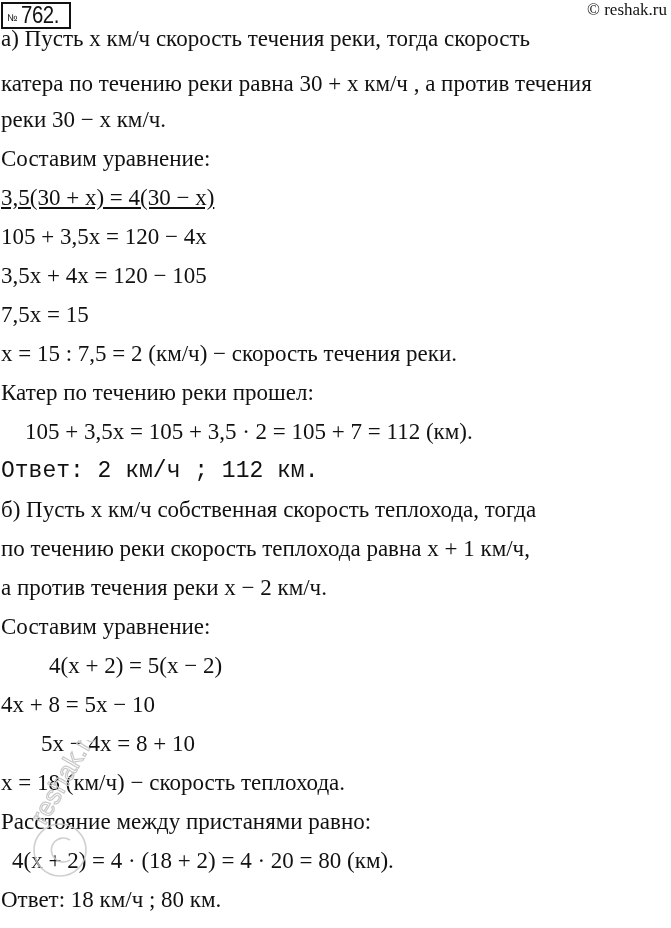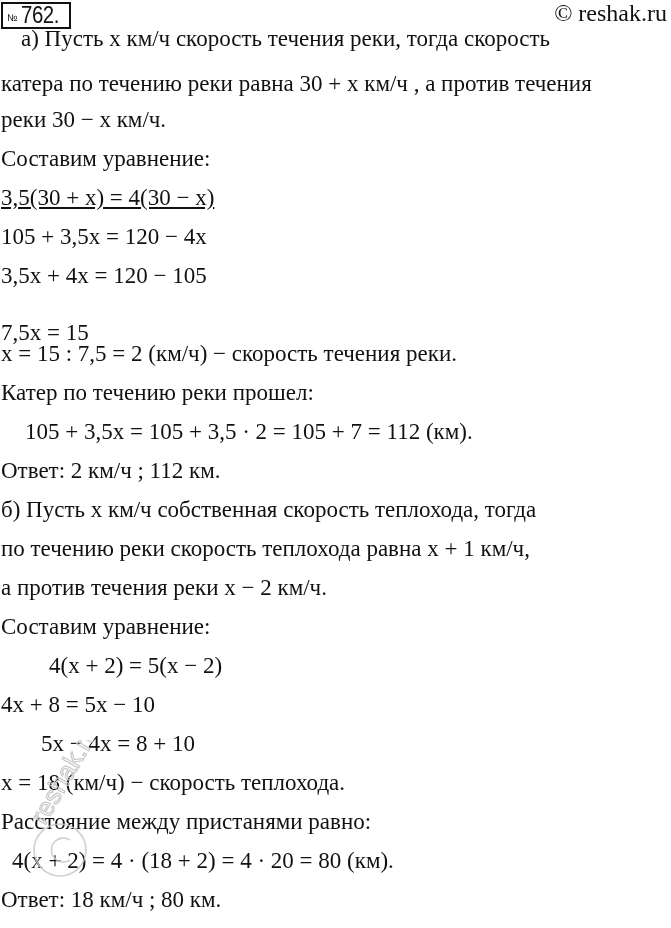--- a/index.html
+++ b/index.html
@@ -11,53 +11,53 @@
     .num-box {
       position: absolute; left: 1px; top: 2px; height: 27px;
       border: 2px solid #111; padding: 0 4px 0 4px;
       display: flex; align-items: flex-end;
       font-family: "Liberation Sans", "DejaVu Sans", sans-serif;
       box-sizing: border-box;
     }
     .num-box .sign { font-size: 10px; margin-right: 3px; margin-bottom: 4px; }
     .num-box .num { font-size: 24px; line-height: 24px; letter-spacing: -0.5px; transform: scaleX(0.85); transform-origin: left bottom; display: inline-block; width: 44px; }
     .copyright {
-      position: absolute; right: 4px; top: 0px; font-size: 24px;
+      position: absolute; right: 4px; top: 0px; font-size: 17px;
     }
     .line {
       position: absolute; left: 1px; font-size: 23px; white-space: nowrap;
       line-height: 26px;
     }
     .watermark {
       position: absolute; left: 20px; top: 740px; width: 110px; height: 150px;
       pointer-events: none;
     }
   </style>
 </head>
 <body>
 
 <div class="num-box">
   <span class="sign">№</span>
   <span class="num">762.</span>
 </div>
 <div class="copyright">© reshak.ru</div>
 
 <div id="content">
-    <div class="line" style="top: 26px; padding-left: 20px;">а) Пусть x  км/ч  скорость течения реки, тогда скорость</div>
+    <div class="line" style="top: 26px;">а) Пусть x  км/ч  скорость течения реки, тогда скорость</div>
     <div class="line" style="top: 71px;">катера по течению реки равна 30 + x  км/ч , а против течения</div>
     <div class="line" style="top: 107px;">реки 30 − x  км/ч.</div>
     <div class="line" style="top: 146px;">Составим уравнение:</div>
     <div class="line" style="top: 185px; text-decoration: underline;">3,5(30 + x) = 4(30 − x)</div>
     <div class="line" style="top: 224px;">105 + 3,5x = 120 − 4x</div>
     <div class="line" style="top: 263px;">3,5x + 4x = 120 − 105</div>
-    <div class="line" style="top: 320px;">7,5x = 15</div>
+    <div class="line" style="top: 302px;">7,5x = 15</div>
     <div class="line" style="top: 341px;">x = 15 : 7,5 = 2 (км/ч) − скорость течения реки.</div>
     <div class="line" style="top: 380px;">Катер по течению реки прошел:</div>
     <div class="line" style="top: 419px; padding-left: 24px;">105 + 3,5x = 105 + 3,5 · 2 = 105 + 7 = 112 (км).</div>
-    <div class="line" style="top: 458px;">Ответ: 2  км/ч ;   112 км.</div>
+    <div class="line" style="top: 458px; font-family: Liberation Mono, monospace;">Ответ: 2  км/ч ;   112 км.</div>
     <div class="line" style="top: 497px;">б) Пусть x  км/ч  собственная скорость теплохода, тогда</div>
     <div class="line" style="top: 536px;">по течению реки скорость теплохода равна x + 1  км/ч,</div>
     <div class="line" style="top: 575px;">а против течения реки x − 2  км/ч.</div>
     <div class="line" style="top: 614px;">Составим уравнение:</div>
     <div class="line" style="top: 653px; margin-left: 48px;">4(x + 2) = 5(x − 2)</div>
     <div class="line" style="top: 692px;">4x + 8 = 5x − 10</div>
     <div class="line" style="top: 731px; margin-left: 40px;">5x − 4x = 8 + 10</div>
     <div class="line" style="top: 770px;">x = 18 (км/ч) − скорость теплохода.</div>
     <div class="line" style="top: 809px;">Расстояние между пристанями равно:</div>
     <div class="line" style="top: 848px; padding-left: 11px;">4(x + 2) = 4 · (18 + 2) = 4 · 20 = 80 (км).</div>

